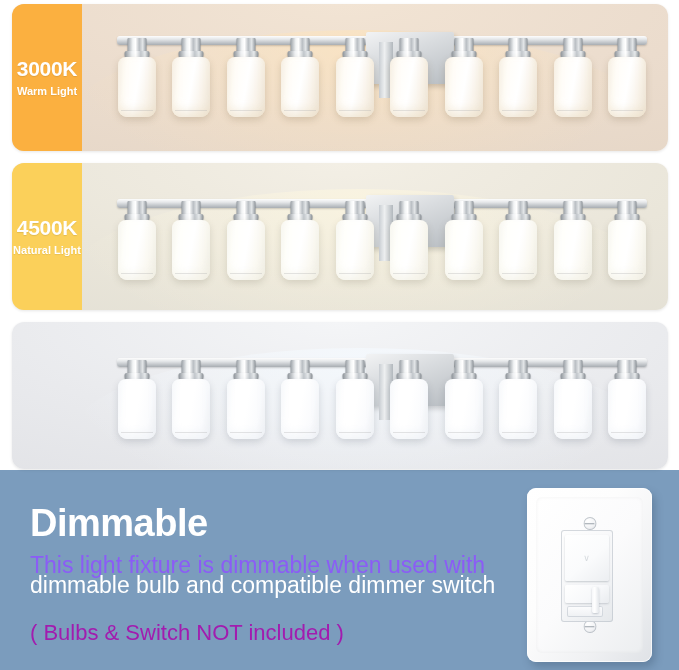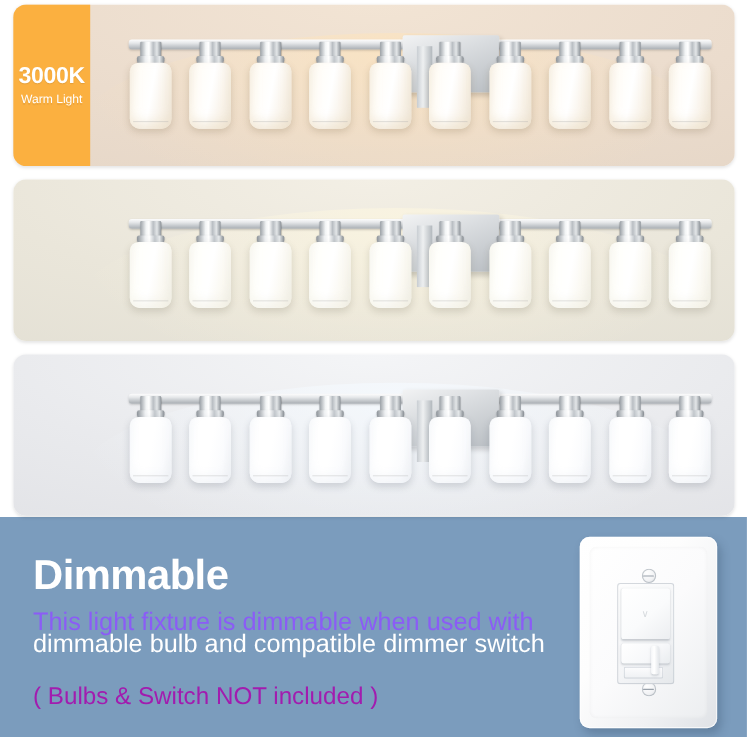--- a/index.html
+++ b/index.html
@@ -202,21 +202,21 @@
     line-height: 1.15;
   }
   .cct-kelvin {
     font-size: 21px;
     font-weight: 700;
     letter-spacing: -0.3px;
     text-shadow: 0 1px 1px rgba(0,0,0,0.10);
   }
   .cct-name {
     font-size: 11px;
-    font-weight: 400;
+    font-weight: 700;
     margin-top: 4px;
     text-shadow: 0 1px 1px rgba(0,0,0,0.08);
   }
 
   
   .dim-title {
     position: absolute;
     left: 30px;
     top: 502px;
     font-size: 38px;
@@ -482,20 +482,24 @@
             </div>
           <div class="lamp">
               <div class="socket"></div>
               <div class="socket-cap"></div>
               <div class="shade shade-4500"></div>
             </div>
         </div>
       </div>
     </div>
 
+    <div class="cct-tab" style="background: rgb(251, 208, 90);">
+      <div class="cct-kelvin">4500K</div>
+      <div class="cct-name">Natural Light</div>
+    </div>
   </div>
 
   <div class="cct-panel p3">
     <div class="panel-scene scene-6000">
       <div class="light-pool pool-6000"></div>
 
       <div class="fixture f3">
         <div class="rail"></div>
         <div class="backplate"></div>
         <div class="backplate-stem"></div>

